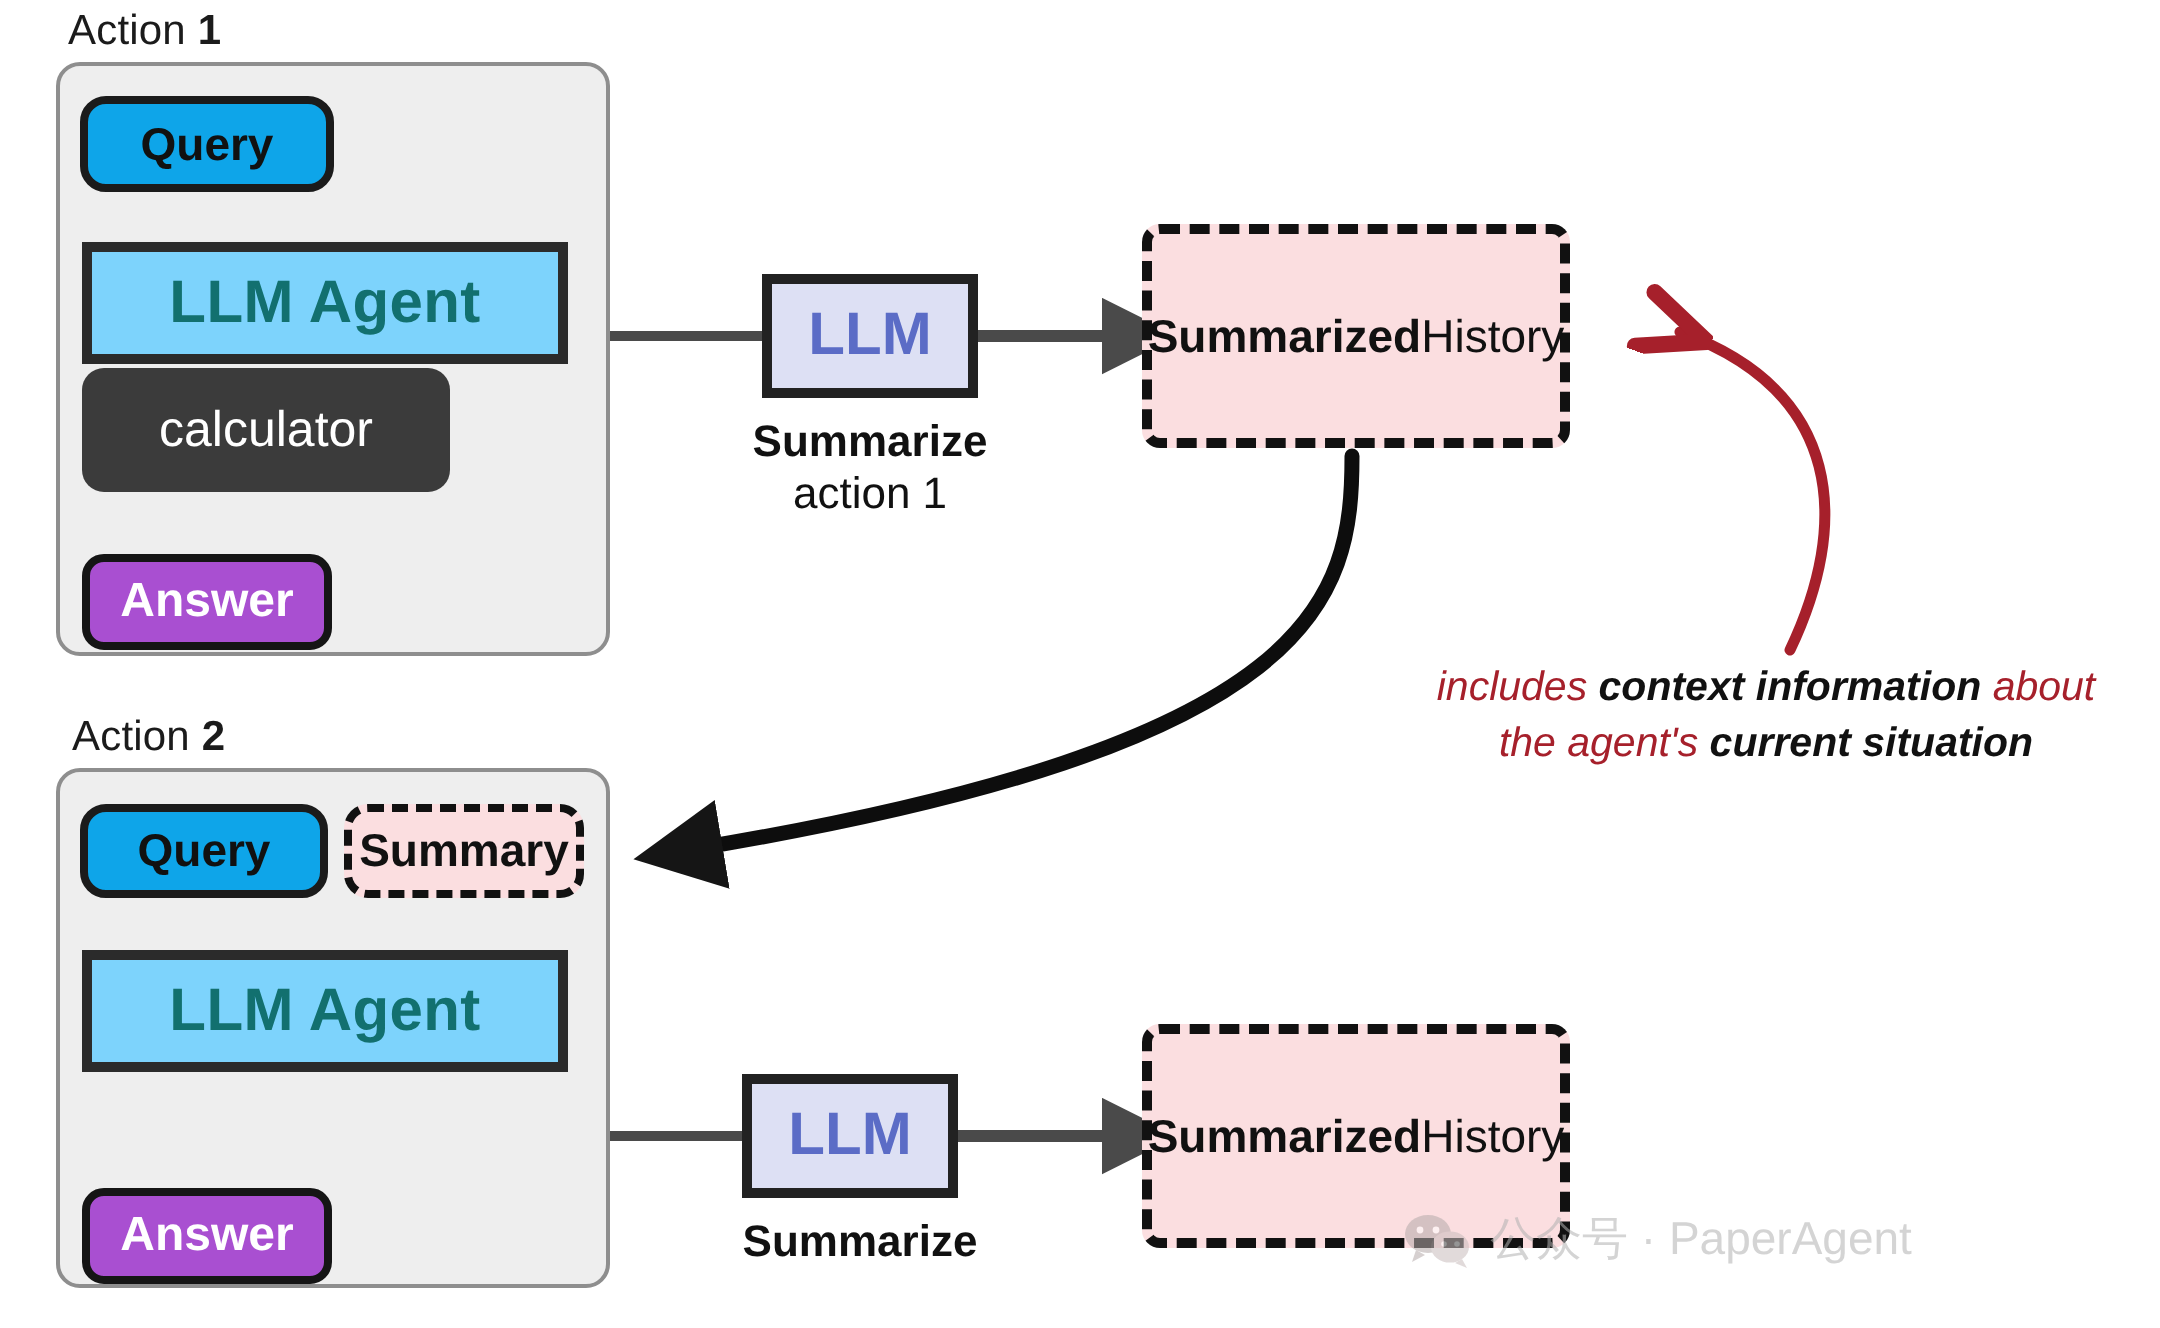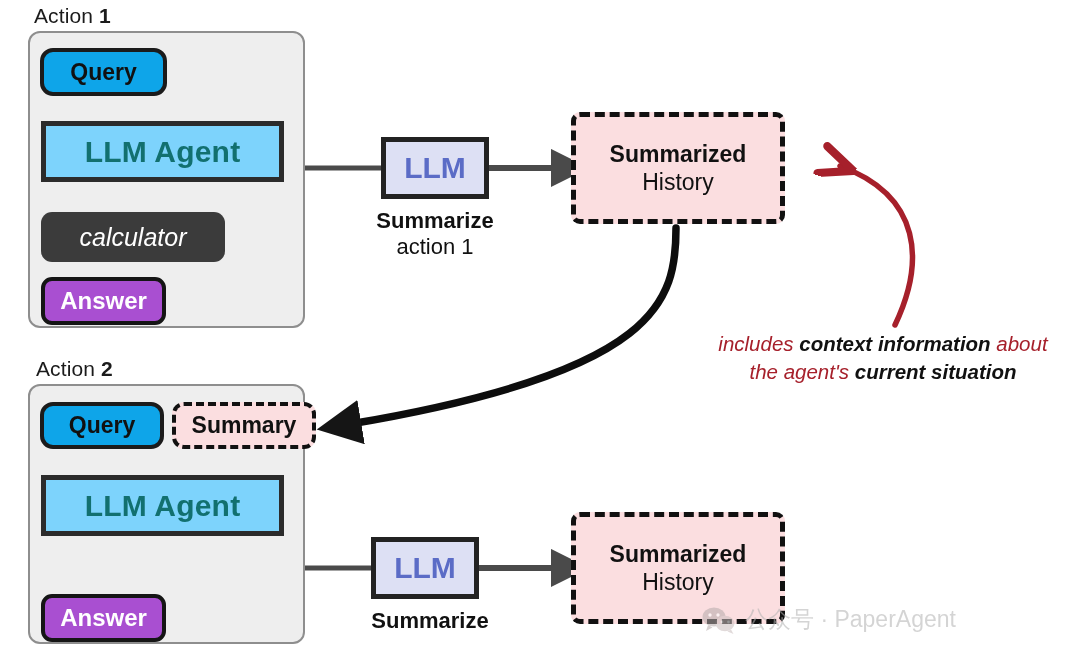--- a/index.html
+++ b/index.html
@@ -111,21 +111,21 @@
     font-weight: bold;
     color: #5b6cc6;
   }
 
   
   .history-box {
     background: #fbdee0;
     border: 5px dashed #111111;
     border-radius: 9px;
     display: flex;
-    flex-direction: column;
+    flex-direction: row;
     align-items: center;
     justify-content: center;
     line-height: 1.22;
     color: #111111;
   }
   .history-box .l1 { font-size: 23px; font-weight: bold; }
   .history-box .l2 { font-size: 23px; font-weight: normal; }
 
   
   .caption {
@@ -205,21 +205,21 @@
   <div class="abs action-panel" style="left:28px; top:31px; width:277px; height:297px;"></div>
 
   <div class="abs query-box" style="left:40px; top:48px; width:127px; height:48px;">
     <span>Query</span>
   </div>
 
   <div class="abs agent-box" style="left:41px; top:121px; width:243px; height:61px;">
     <span>LLM Agent</span>
   </div>
 
-  <div class="abs tool-box" style="left:41px; top:212px; width:184px; height:50px;font-style:italic;">
+  <div class="abs tool-box" style="left:41px; top:184px; width:184px; height:62px;">
     <span>calculator</span>
   </div>
 
   <div class="abs answer-box" style="left:41px; top:277px; width:125px; height:48px;">
     <span>Answer</span>
   </div>
 
   <div class="abs llm-box" style="left:381px; top:137px; width:108px; height:62px;">
     <span>LLM</span>
   </div>
@@ -246,21 +246,21 @@
   <div class="abs action-label" style="left:36px; top:357px;">
     <span>Action </span><b>2</b>
   </div>
 
   <div class="abs action-panel" style="left:28px; top:384px; width:277px; height:260px;"></div>
 
   <div class="abs query-box" style="left:40px; top:402px; width:124px; height:47px;">
     <span>Query</span>
   </div>
 
-  <div class="abs summary-box" style="left:172px; top:402px; width:144px; height:47px;">
+  <div class="abs summary-box" style="left:172px; top:402px; width:120px; height:47px;">
     <span>Summary</span>
   </div>
 
   <div class="abs agent-box" style="left:41px; top:475px; width:243px; height:61px;">
     <span>LLM Agent</span>
   </div>
 
   <div class="abs answer-box" style="left:41px; top:594px; width:125px; height:48px;">
     <span>Answer</span>
   </div>

